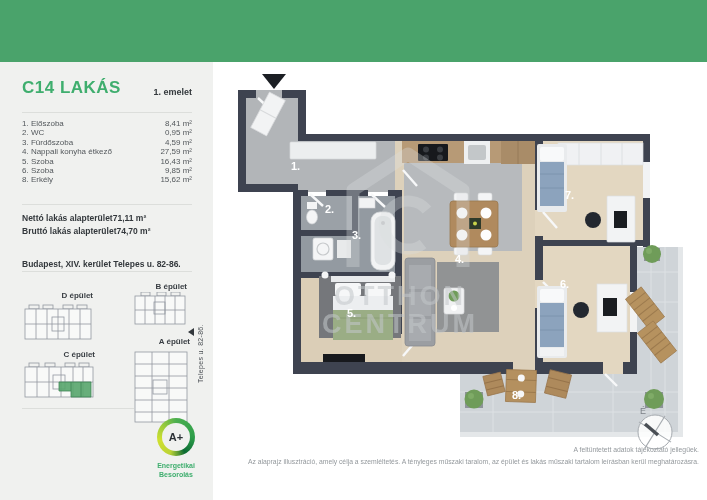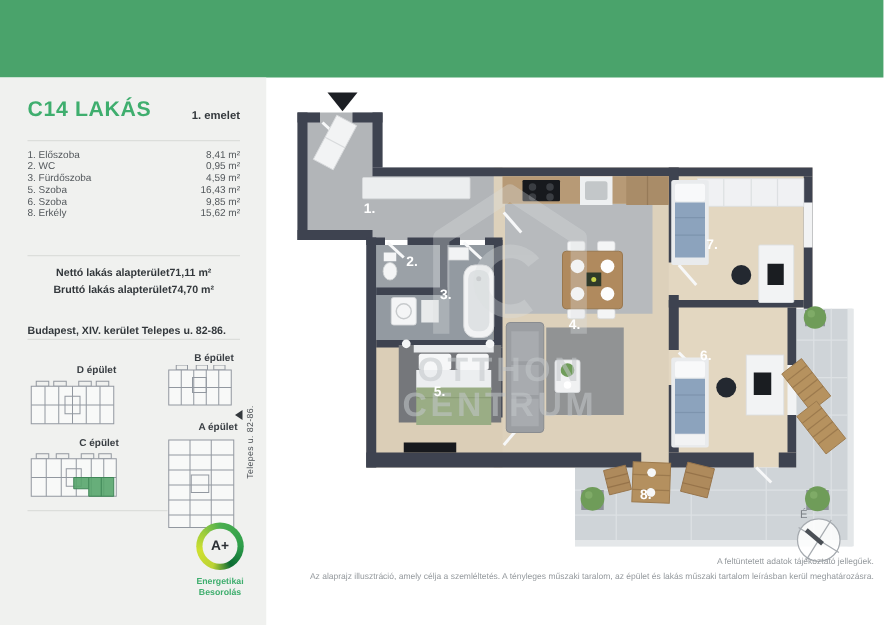--- a/index.html
+++ b/index.html
@@ -7,21 +7,21 @@
         font-family:"Liberation Sans",sans-serif;color:#33383c;}
   #topbar{position:absolute;left:0;top:0;width:707px;height:62px;background:#4aa36b;}
   #sidebar{position:absolute;left:0;top:62px;width:213px;height:438px;background:#f0f1ef;}
   .abs{position:absolute;}
   .title{left:22px;top:16px;font-size:17px;font-weight:bold;color:#3fae6e;letter-spacing:.5px;}
   .floor{right:21px;top:25px;font-size:9px;font-weight:bold;color:#33383c;}
   .hr{height:1px;background:#dcdedb;left:22px;right:21px;}
   .roomlist{left:22px;right:21px;top:57px;font-size:8px;color:#53585c;}
   .row{display:flex;justify-content:space-between;height:9.4px;line-height:9.4px;}
   .totals{left:22px;right:21px;top:150px;font-size:8.5px;font-weight:bold;color:#33383c;}
-  .trow{display:flex;justify-content:center;height:13px;line-height:13px;}
+  .trow{display:flex;justify-content:flex-start;height:13px;line-height:13px;}
   .address{left:22px;top:197px;font-size:8.5px;font-weight:bold;color:#33383c;}
   .blabel{font-size:8px;font-weight:bold;color:#393e43;text-align:right;}
   .bldg svg{display:block;}
   .street{left:197px;top:243px;height:78px;font-size:7px;color:#4a4f54;
           writing-mode:vertical-rl;transform:rotate(180deg);letter-spacing:.3px;}
   .arrowleft{left:188px;top:266px;width:0;height:0;border-top:4px solid transparent;
              border-bottom:4px solid transparent;border-right:6px solid #33383c;}
   .ring{left:157px;top:356px;width:38px;height:38px;border-radius:50%;
         background:conic-gradient(from 0deg,#4caf50,#2e9e4a 90deg,#0b6b33 150deg,#bcd335 200deg,#cfe02f 260deg,#9ccc3c 310deg,#4caf50 360deg);}
   .ring .inner{position:absolute;left:5px;top:5px;width:28px;height:28px;border-radius:50%;
@@ -49,20 +49,24 @@
           <span>1. Előszoba</span>
           <span>8,41 m²</span>
         </div>
       <div class="row">
           <span>2. WC</span>
           <span>0,95 m²</span>
         </div>
       <div class="row">
           <span>3. Fürdőszoba</span>
           <span>4,59 m²</span>
+        </div>
+      <div class="row">
+          <span>4. Nappali konyha étkező</span>
+          <span>27,59 m²</span>
         </div>
       <div class="row">
           <span>5. Szoba</span>
           <span>16,43 m²</span>
         </div>
       <div class="row">
           <span>6. Szoba</span>
           <span>9,85 m²</span>
         </div>
       <div class="row">

